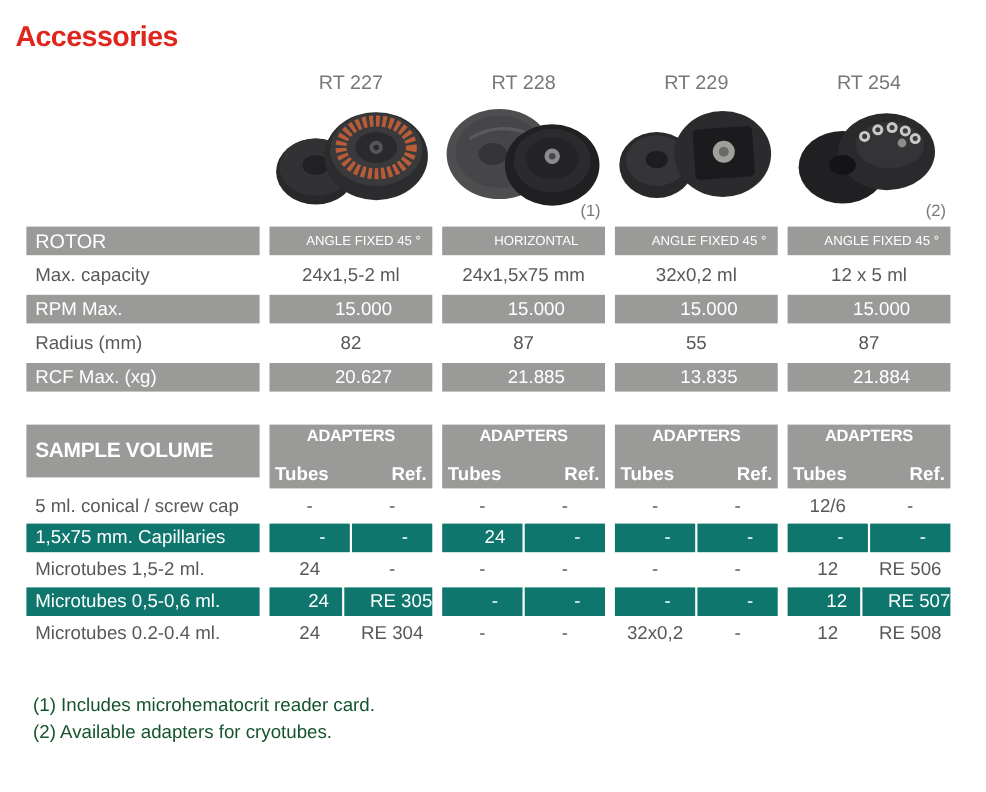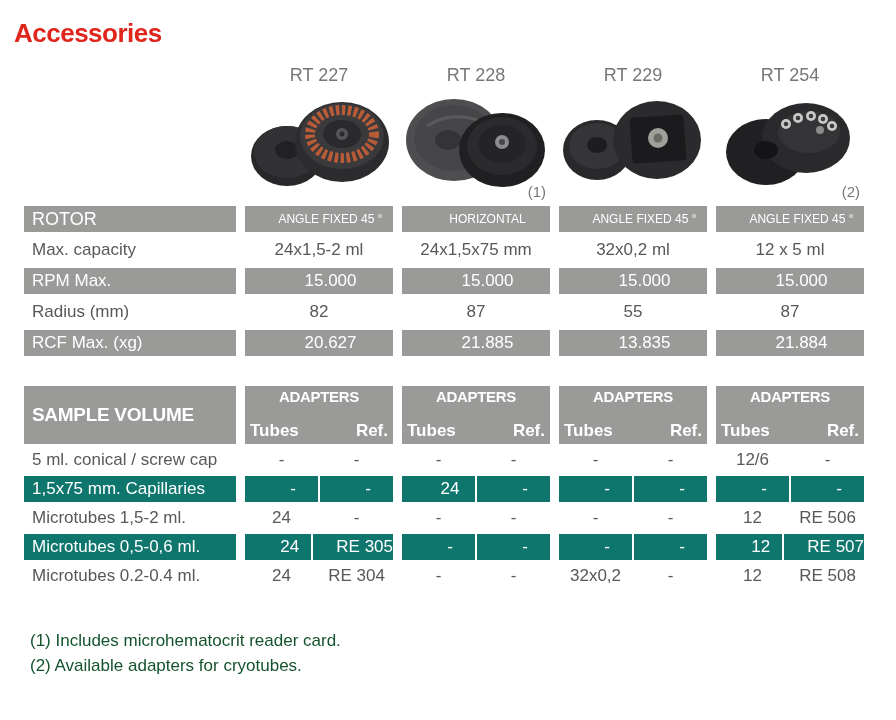--- a/index.html
+++ b/index.html
@@ -49,21 +49,21 @@
     height:26px; line-height:26px; font-size:17px;
     text-align:center; white-space:nowrap; overflow:hidden;
   }
   .cell.lbl { text-align:left; padding-left:8px; }
   .shaded-bg { background:#9a9a98; color:#fff;padding-left:23px; }
   .rotor-type { font-size:12px; letter-spacing:0; font-weight:normal; }
 
   
   .adapt { position:absolute; top:386px; left:0; row-gap:3px; }
   .adapt-corner {
-    background:#9a9a98; color:#fff; height:58px;
+    background:#9a9a98; color:#fff; height:48px;
     display:flex; align-items:center; padding-left:8px;
     font-size:19px; font-weight:bold; letter-spacing:-0.3px;
   }
   .adapt-group {
     background:#9a9a98; color:#fff; height:58px;
     display:flex; flex-direction:column; justify-content:space-between;
     padding:2px 5px 3px 5px;
   }
   .adapt-group .g { text-align:center; font-size:15px; font-weight:bold; letter-spacing:-0.3px; }
   .adapt-group .sub { display:flex; justify-content:space-between; font-size:17px; font-weight:bold; }

